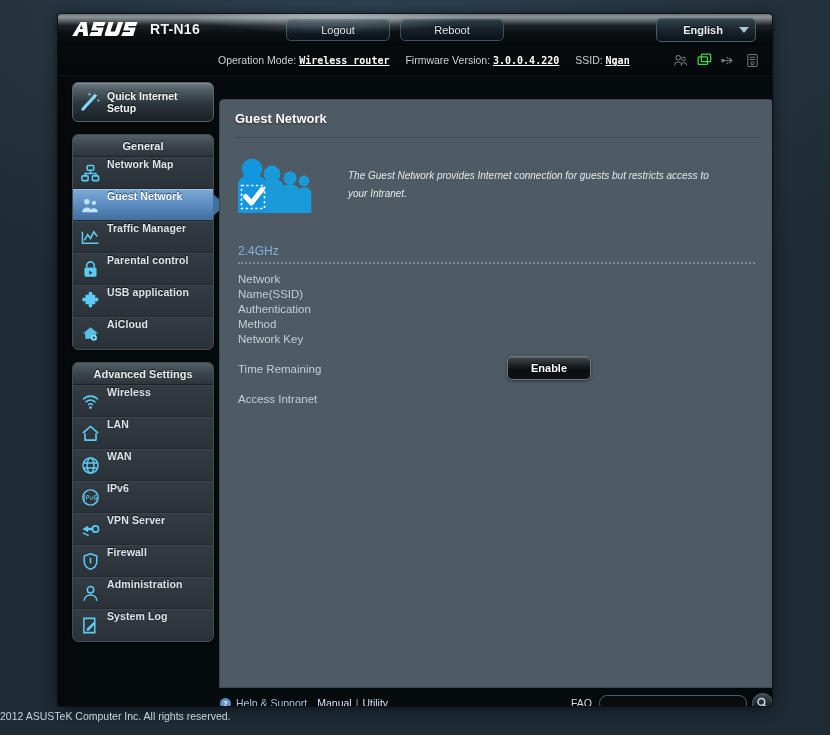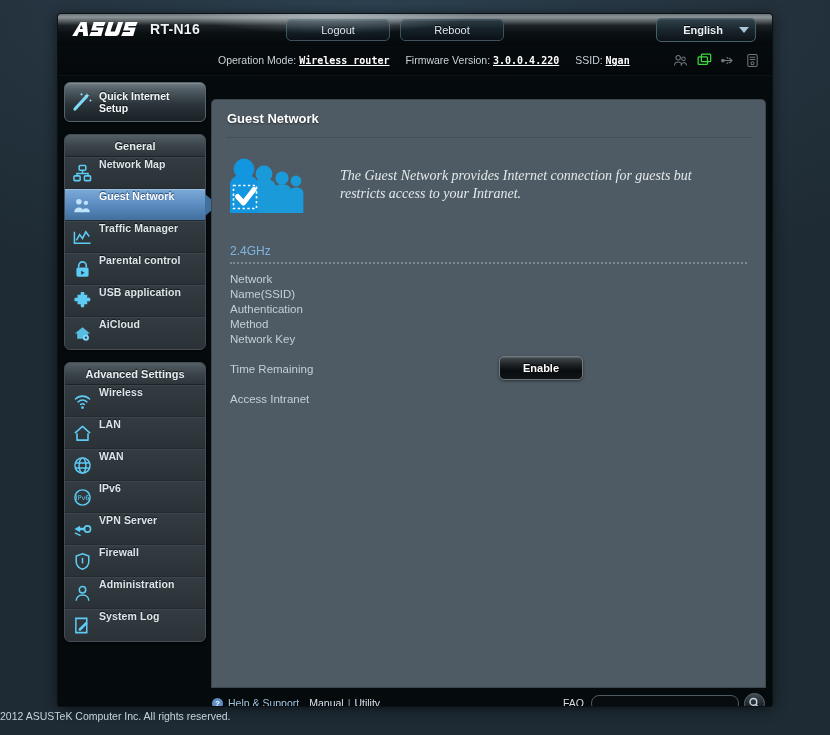--- a/index.html
+++ b/index.html
@@ -152,21 +152,21 @@
     display: flex;
     gap: 9px;
     align-items: center;
   }
   .sicon { width: 15px; height: 15px; cursor: pointer; opacity: .75; }
   .sicon.on { opacity: 1; }
 
   
   .body-area {
     position: absolute;
-    left: 0; top: 62px;
+    left: 8px; top: 62px;
     width: 714px; height: 630px;
     background: #050a0d;
   }
 
   
   .sidebar {
     position: absolute;
     left: 4px; top: 0;
     width: 148px;
     padding-top: 6px;
@@ -278,26 +278,25 @@
   }
 
   .intro {
     display: flex;
     align-items: center;
     padding: 16px 18px 10px 18px;
     gap: 18px;
   }
   .intro-icon { flex: 0 0 92px; height: 62px; display: flex; align-items: center; }
   .intro-text {
-    font-size: 14px;
+    font-size: 10px;
     font-style: italic;
     color: #e3e9ec;
     line-height: 18px;
     max-width: 378px;
-    font-family: Liberation Serif, serif;
   }
 
   .band-label {
     margin: 18px 0 0 18px;
     font-size: 12px;
     color: #7fb4df;
   }
   .dotted {
     margin: 4px 18px 0 18px;
     border-top: 2px dotted #8e9aa1;

